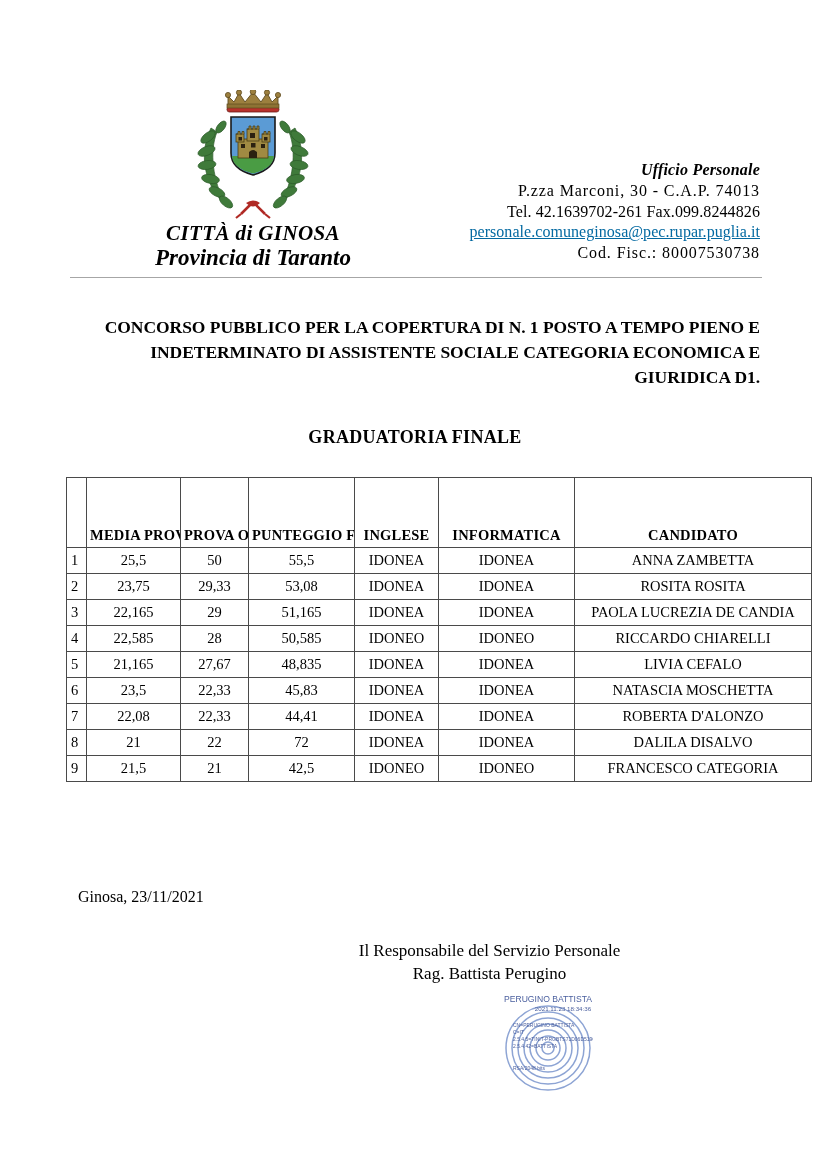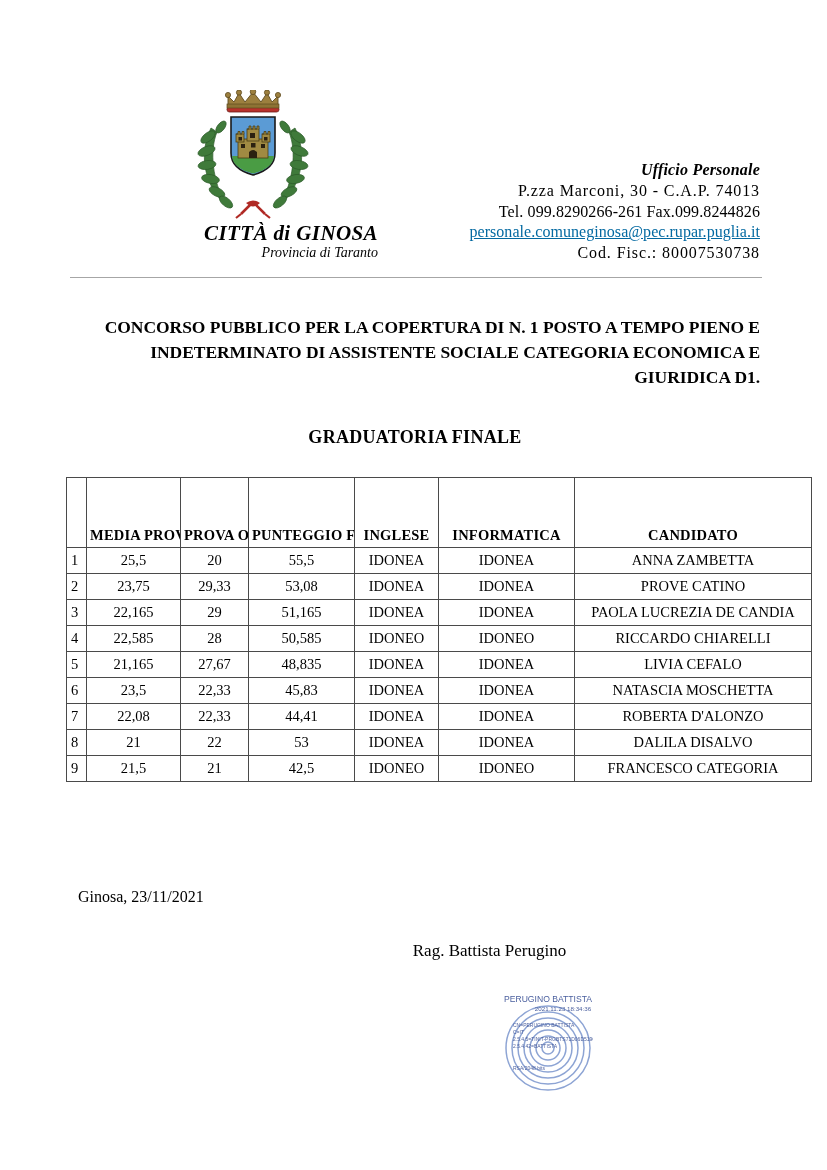--- a/index.html
+++ b/index.html
@@ -29,21 +29,21 @@
     top: 88px;
     width: 690px;
     height: 190px;
   }
 
   .crest-block {
     position: absolute;
     left: 58px;
     top: 0;
     width: 250px;
-    text-align: right;
+    text-align: center;
   }
 
   .crest {
     width: 112px;
     height: 132px;
     margin: 0 auto;
     position: relative;
   }
 
   
@@ -70,23 +70,23 @@
   .city-name {
     font-weight: bold;
     font-style: italic;
     font-size: 21px;
     letter-spacing: 0.4px;
     line-height: 1.08;
     margin-top: 2px;
     white-space: nowrap;
   }
   .province-name {
-    font-weight: normal;
+    font-weight: bold;
     font-style: italic;
-    font-size: 14px;
+    font-size: 23px;
     line-height: 1.12;
     white-space: nowrap;
   }
 
   .office-block {
     position: absolute;
     right: 0;
     top: 72px;
     width: 372px;
     text-align: right;
@@ -291,21 +291,21 @@
         </svg>
       </div>
 
       <div class="city-name">CITTÀ di GINOSA</div>
       <div class="province-name">Provincia di Taranto</div>
     </div>
 
     <div class="office-block">
       <div class="office-title">Ufficio Personale</div>
       <div class="office-line">P.zza  Marconi,  30  -  C.A.P.  74013</div>
-      <div class="office-line tight">Tel. 099.8290266-261 Fax.099.8244826</div>
+      <div class="office-line tight">Tel. 42.1639702-261 Fax.099.8244826</div>
       <a class="office-email" href="#">personale.comuneginosa@pec.rupar.puglia.it</a>
       <div class="office-line">Cod.  Fisc.:  80007530738</div>
     </div>
   </div>
 
   <div class="hr"></div>
 
   <div class="doc-title">CONCORSO PUBBLICO PER LA COPERTURA DI N. 1 POSTO A TEMPO PIENO E INDETERMINATO DI ASSISTENTE SOCIALE CATEGORIA ECONOMICA E GIURIDICA D1.</div>
   <div class="subtitle">GRADUATORIA FINALE</div>
 
@@ -328,34 +328,34 @@
           <th>PUNTEGGIO FINALE</th>
           <th>INGLESE</th>
           <th>INFORMATICA</th>
           <th>CANDIDATO</th>
         </tr>
       </thead>
       <tbody>
           <tr>
             <td class="idx">1</td>
             <td>25,5</td>
-            <td>20</td>
+            <td>50</td>
             <td>55,5</td>
             <td>IDONEA</td>
             <td>IDONEA</td>
             <td>ANNA ZAMBETTA</td>
           </tr>
           <tr>
             <td class="idx">2</td>
             <td>23,75</td>
             <td>29,33</td>
             <td>53,08</td>
             <td>IDONEA</td>
             <td>IDONEA</td>
-            <td>PROVE CATINO</td>
+            <td>ROSITA ROSITA</td>
           </tr>
           <tr>
             <td class="idx">3</td>
             <td>22,165</td>
             <td>29</td>
             <td>51,165</td>
             <td>IDONEA</td>
             <td>IDONEA</td>
             <td>PAOLA LUCREZIA DE CANDIA</td>
           </tr>
@@ -392,41 +392,42 @@
             <td>22,33</td>
             <td>44,41</td>
             <td>IDONEA</td>
             <td>IDONEA</td>
             <td>ROBERTA D'ALONZO</td>
           </tr>
           <tr>
             <td class="idx">8</td>
             <td>21</td>
             <td>22</td>
-            <td>53</td>
+            <td>72</td>
             <td>IDONEA</td>
             <td>IDONEA</td>
             <td>DALILA DISALVO</td>
           </tr>
           <tr>
             <td class="idx">9</td>
             <td>21,5</td>
             <td>21</td>
             <td>42,5</td>
             <td>IDONEO</td>
             <td>IDONEO</td>
             <td>FRANCESCO CATEGORIA</td>
           </tr>
         </tbody>
     </table>
   </div>
 
   <div class="place-date">Ginosa, 23/11/2021</div>
 
   <div class="sign-block">
+    <div>Il Responsabile del Servizio Personale</div>
     <div>Rag. Battista Perugino</div>
   </div>
 
   <div class="stamp">
     <svg viewBox="0 0 90 102" width="90" height="102">
       <g stroke="#8da4d4" fill="none" stroke-width="1.5">
         <circle cx="45" cy="58" r="42"></circle>
         <circle cx="45" cy="58" r="36"></circle>
         <circle cx="45" cy="58" r="30"></circle>
         <circle cx="45" cy="58" r="24"></circle>

